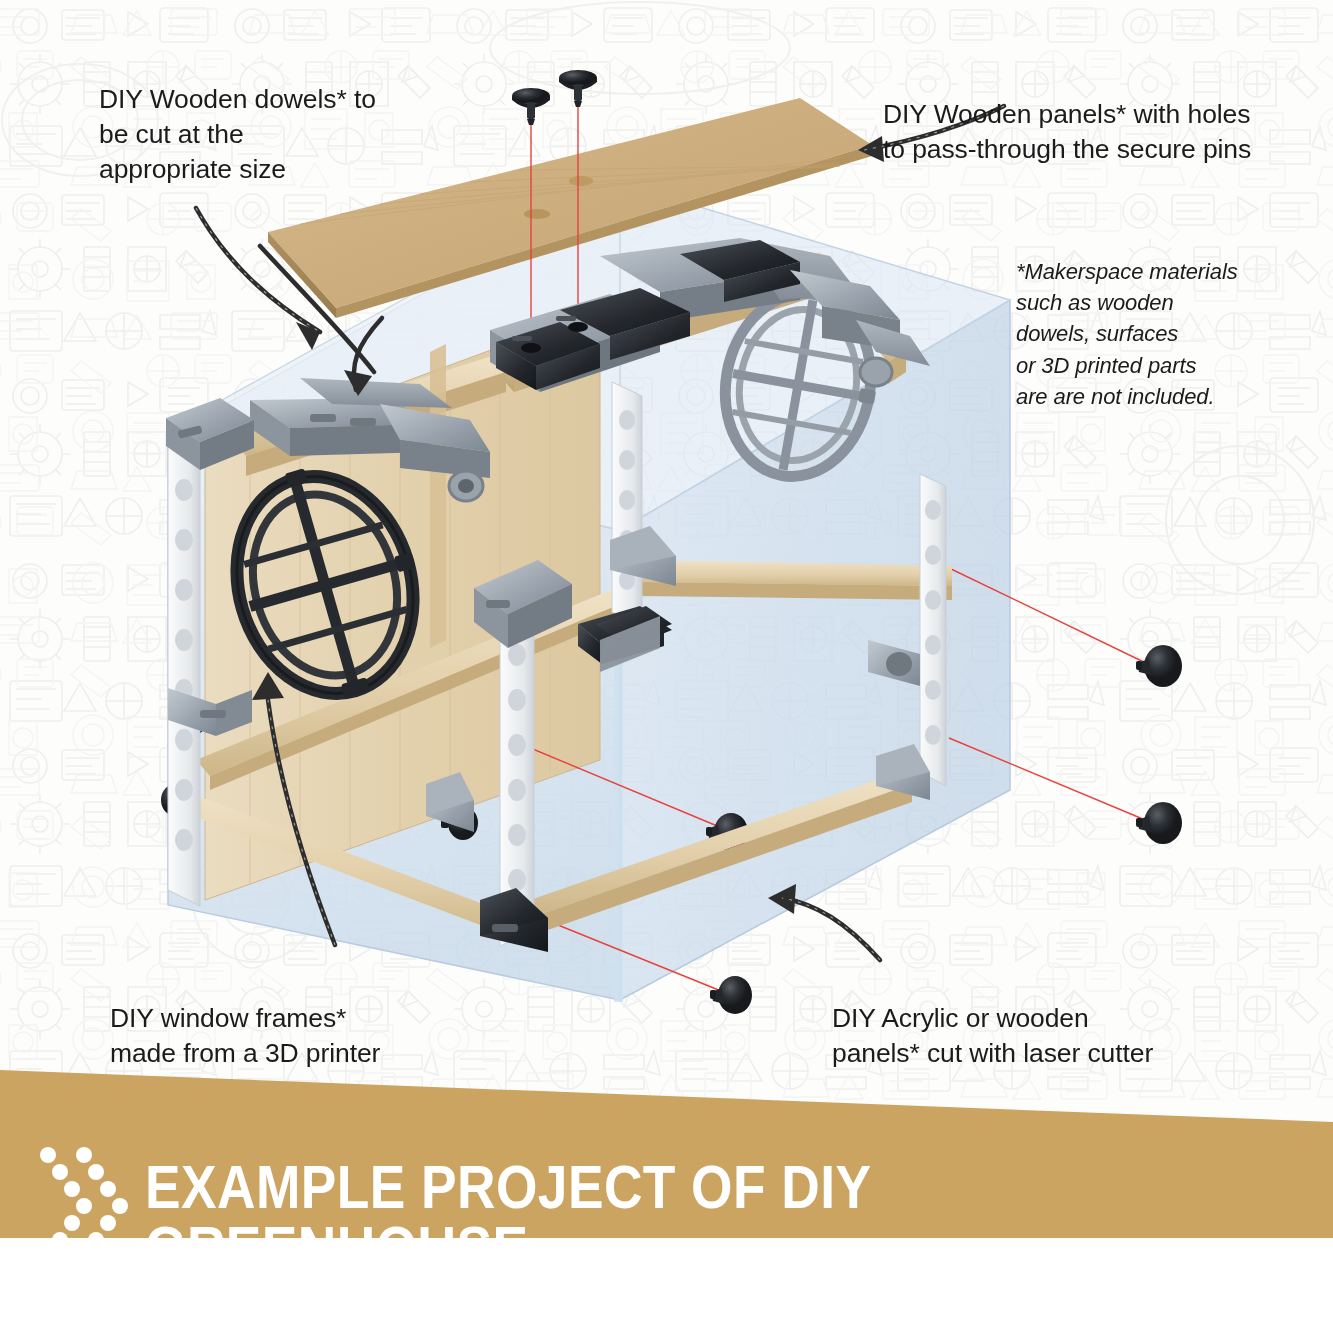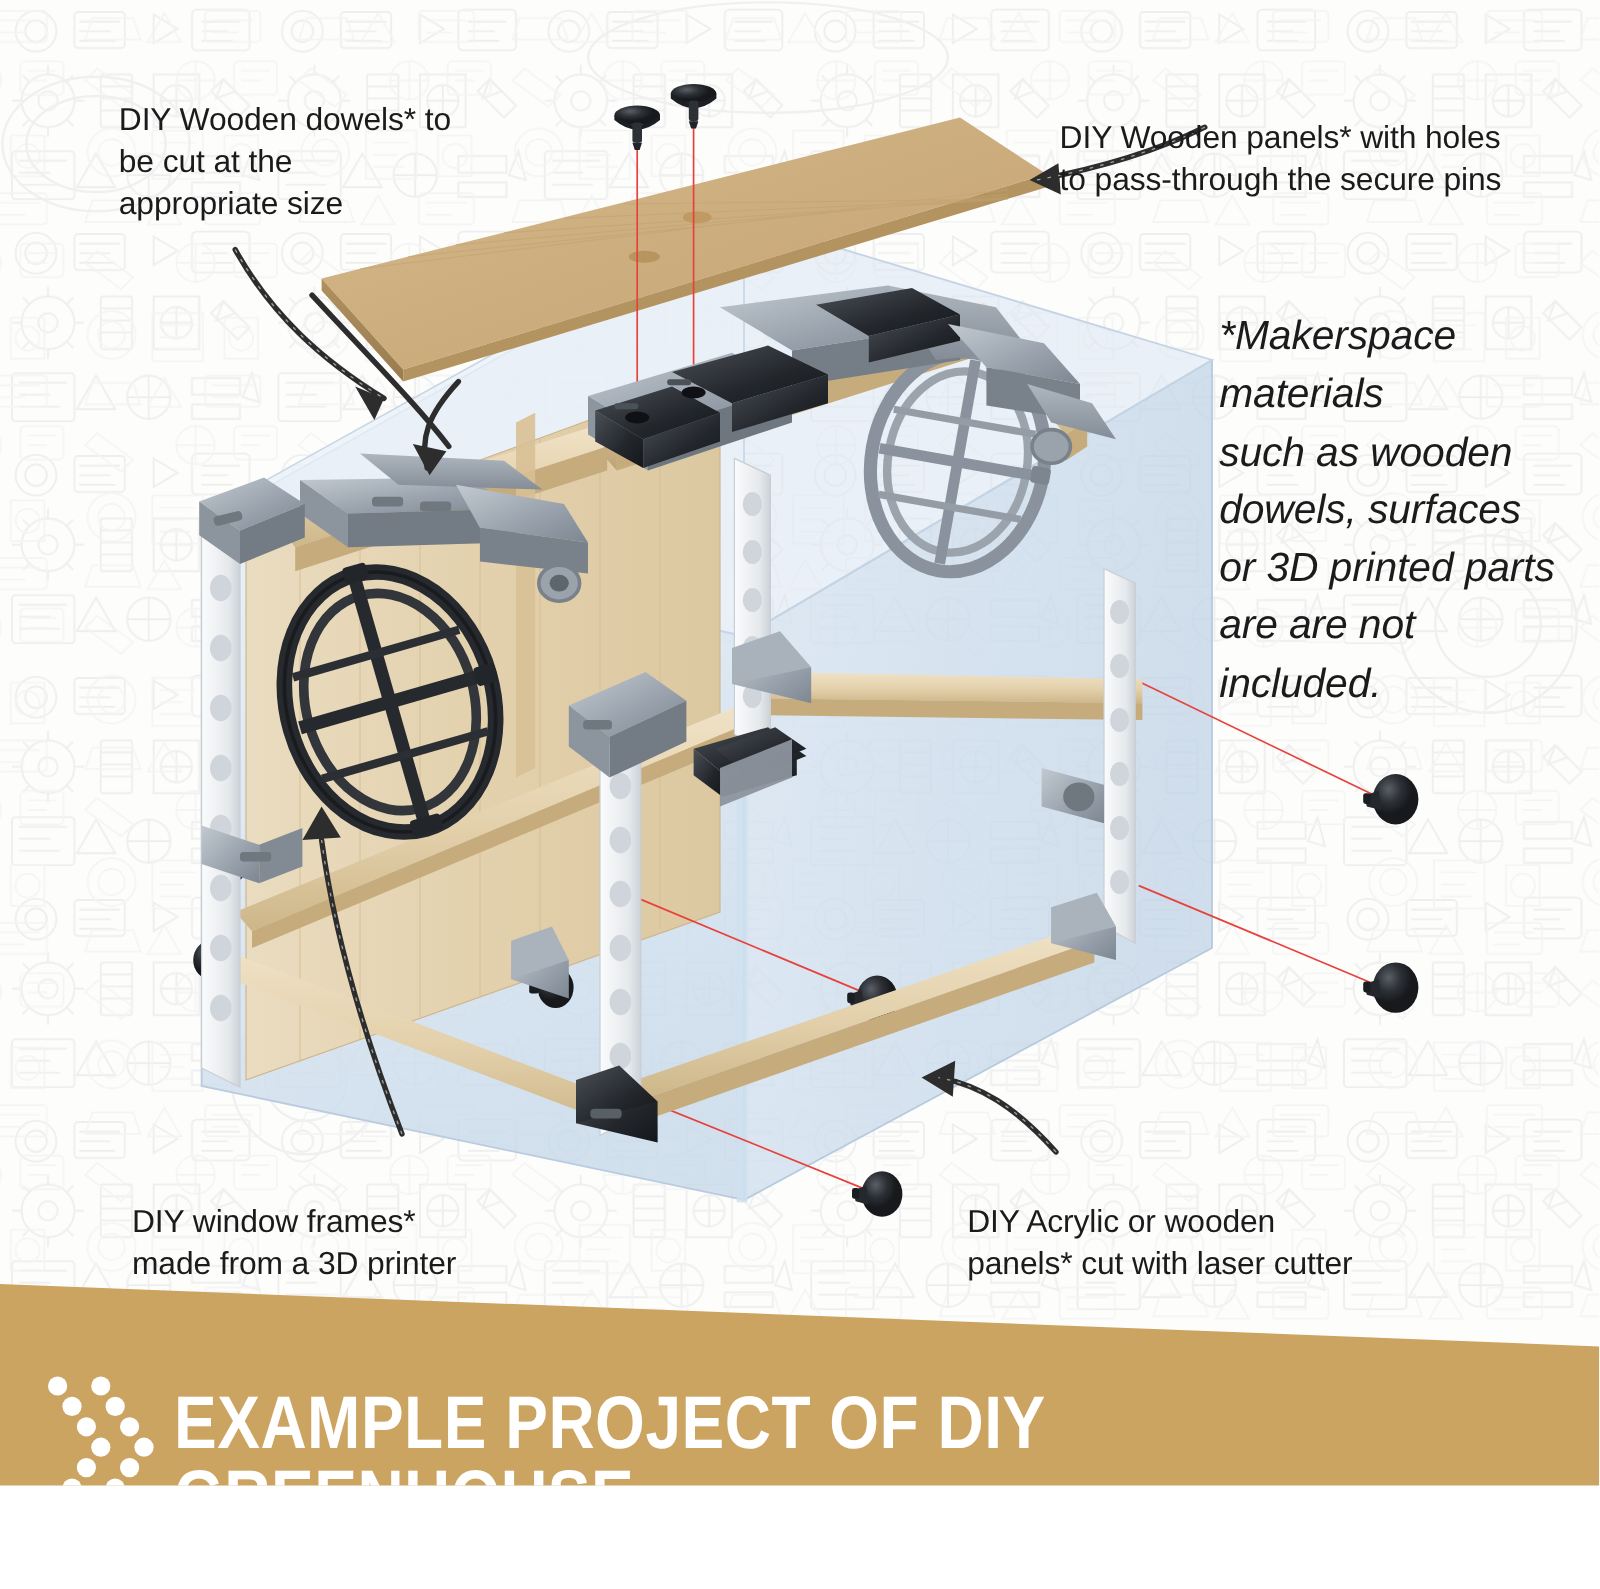--- a/index.html
+++ b/index.html
@@ -31,27 +31,27 @@
   
   .note {
     position:absolute;
     color:#1b1b1b;
     font-size:26.5px;
     line-height:1.33;
     font-weight:400;
     letter-spacing:-.1px;
     white-space:pre-line;
   }
-  .note.italic { font-style:italic; font-size:34px; line-height:1.42; }
+  .note.italic { font-style:italic; font-size:22px; line-height:1.42; }
 
   #note-dowels   { left:99px;  top:82px;  width:330px; }
   #note-panels   { left:883px; top:56px;  width:420px;margin-top:41px; }
   #note-maker    { left:1016px;top:256px; width:300px; }
   #note-pins     { left:982px; top:876px; width:330px; }
-  #note-acrylic  { left:806px; top:1001px;width:390px; }
+  #note-acrylic  { left:832px; top:1001px;width:390px; }
   #note-window   { left:110px; top:1001px; width:330px; }
 
   
   #banner {
     position:absolute; left:0; top:1040px; width:1333px; height:284px;
     background:#ccA461;
     clip-path: polygon(0 30px, 1333px 82px, 1333px 284px, 0 284px);
   }
   #banner-logo {
     position:absolute; left:38px; top:1146px; width:96px; height:104px;

